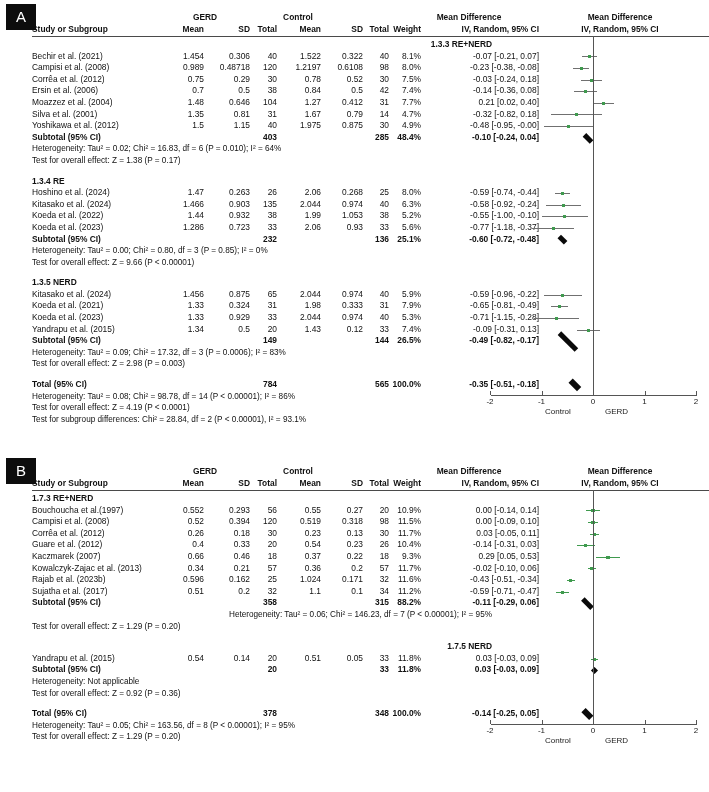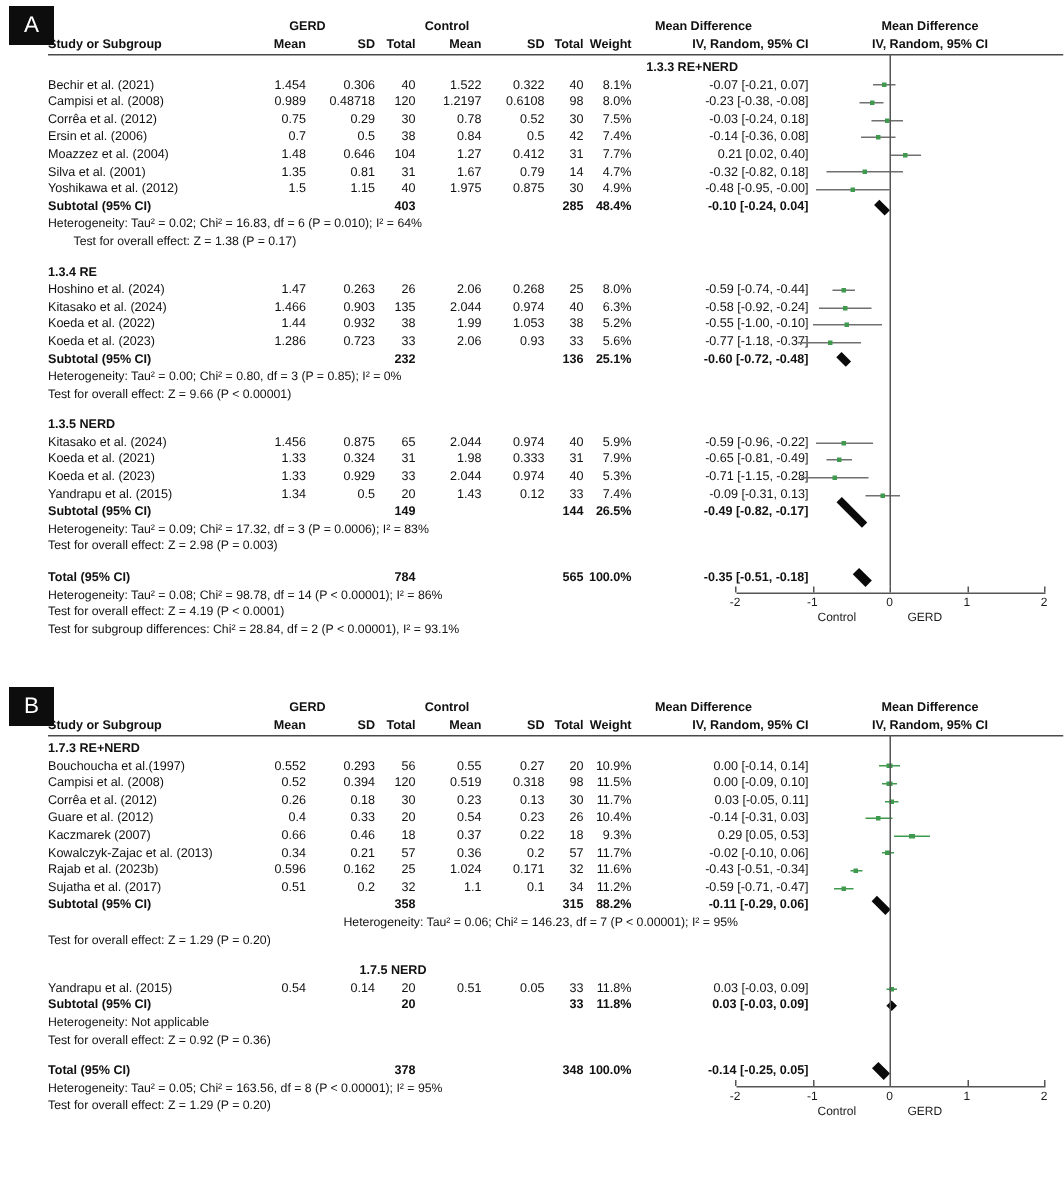--- a/index.html
+++ b/index.html
@@ -244,21 +244,21 @@
         <div class="cell c-mean2 bold"></div>
         <div class="cell c-sd2 bold"></div>
         <div class="cell c-tot2 bold">285</div>
         <div class="cell c-weight bold">48.4%</div>
         <div class="cell c-ci bold">-0.10 [-0.24, 0.04]</div>
       </div>
       <div class="row">
         <div class="cell note" style="left: 0px; width: 460px; text-align: left;">Heterogeneity: Tau² = 0.02; Chi² = 16.83, df = 6 (P = 0.010); I² = 64%</div>
       </div>
       <div class="row">
-        <div class="cell note" style="left: 0px; width: 460px; text-align: left; margin-left: 17px;">Test for overall effect: Z = 1.38 (P = 0.17)</div>
+        <div class="cell note" style="left: 0px; width: 460px; text-align: left;">Test for overall effect: Z = 1.38 (P = 0.17)</div>
       </div>
       <div class="row" style="height: 9px;"></div>
       <div class="row">
         <div class="cell subhdr" style="left: 0px; width: 460px; text-align: left;">1.3.4 RE</div>
       </div>
       <div class="row">
         <div class="cell c-study">Hoshino et al. (2024)</div>
         <div class="cell c-mean1">1.47</div>
         <div class="cell c-sd1">0.263</div>
         <div class="cell c-tot1">26</div>
@@ -583,21 +583,21 @@
         <div class="cell c-ci bold">-0.11 [-0.29, 0.06]</div>
       </div>
       <div class="row">
         <div class="cell note" style="left: 0px; width: 460px; text-align: right;">Heterogeneity: Tau² = 0.06; Chi² = 146.23, df = 7 (P &lt; 0.00001); I² = 95%</div>
       </div>
       <div class="row">
         <div class="cell note" style="left: 0px; width: 460px; text-align: left;">Test for overall effect: Z = 1.29 (P = 0.20)</div>
       </div>
       <div class="row" style="height: 9px;"></div>
       <div class="row">
-        <div class="cell subhdr" style="left: 0px; width: 460px; text-align: center;">1.7.5 NERD</div>
+        <div class="cell subhdr" style="left: 0px; width: 460px; text-align: right;">1.7.5 NERD</div>
       </div>
       <div class="row">
         <div class="cell c-study">Yandrapu et al. (2015)</div>
         <div class="cell c-mean1">0.54</div>
         <div class="cell c-sd1">0.14</div>
         <div class="cell c-tot1">20</div>
         <div class="cell c-mean2">0.51</div>
         <div class="cell c-sd2">0.05</div>
         <div class="cell c-tot2">33</div>
         <div class="cell c-weight">11.8%</div>

